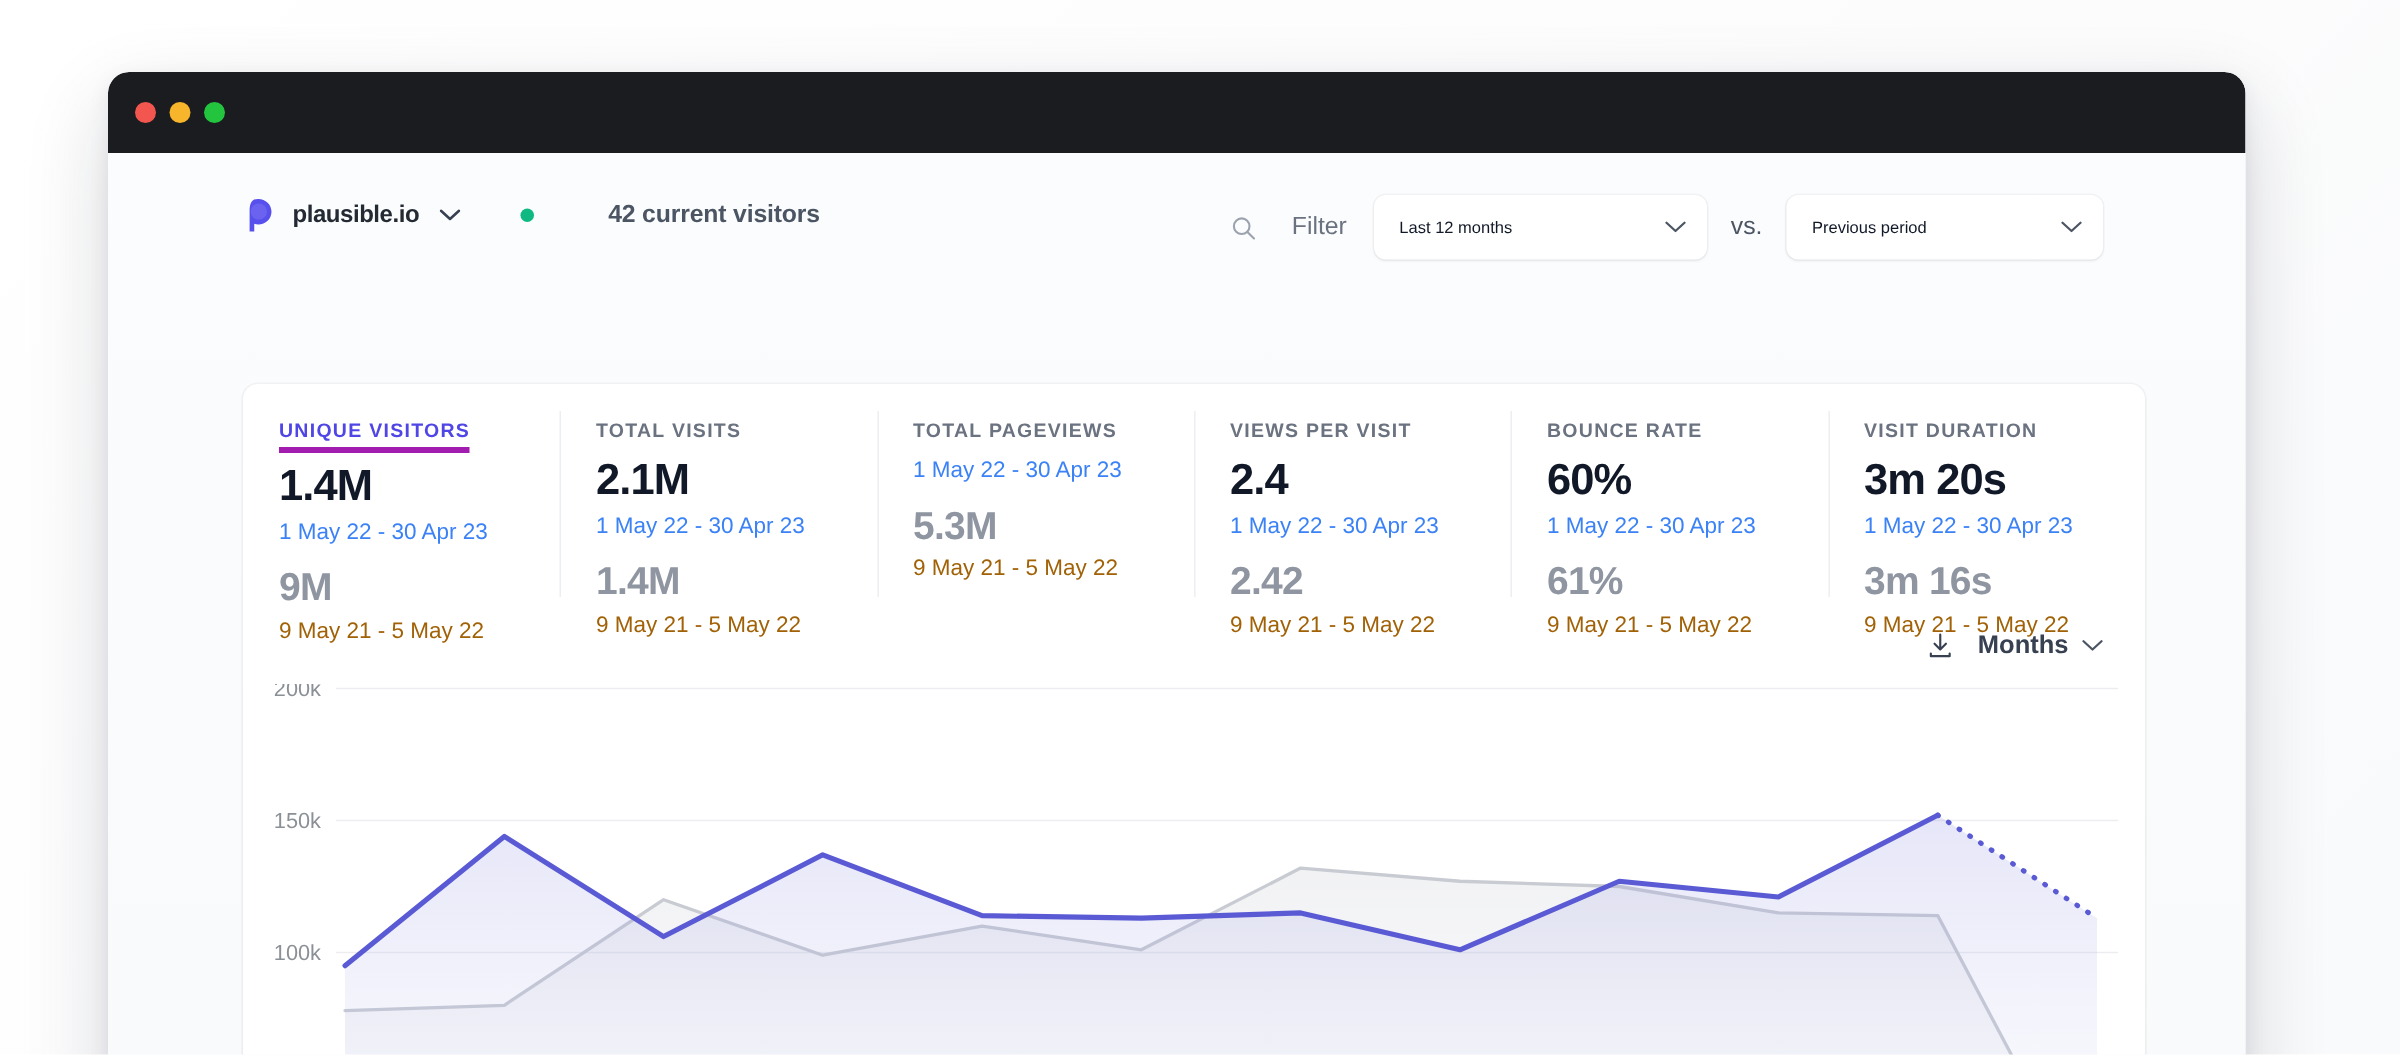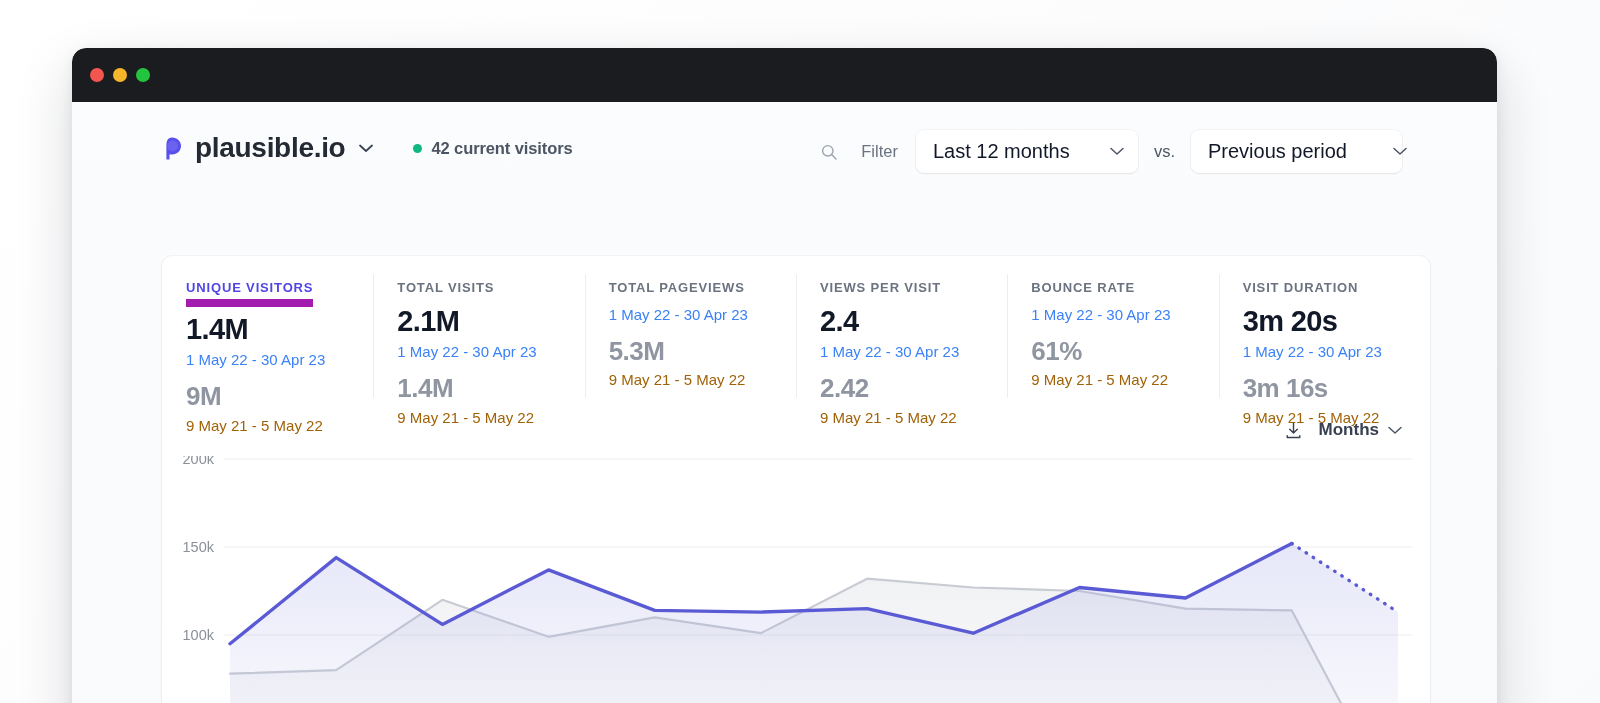--- a/index.html
+++ b/index.html
@@ -55,34 +55,34 @@
   #topbar {
     position: absolute; left: 0; top: 0; right: 0; height: 105px;
     display: flex; align-items: center;
   }
   #site-block {
     position: absolute; left: 90px; top: 30px;
     display: flex; align-items: center; gap: 12px;
   }
   #logo-mark { width: 21px; height: 23px; display: block; }
   #site-name {
-    font-size: 28px; font-weight: 700; color: #242a33; letter-spacing: -.3px;
+    font-size: 16px; font-weight: 700; color: #242a33; letter-spacing: -.3px;
   }
   .chev {
     width: 14px; height: 9px; flex: none;
   }
   #site-chev { margin-left: 2px; }
   #live-block {
     display: flex; align-items: center; gap: 9px; margin-left: 28px;
   }
   #live-dot {
     width: 9px; height: 9px; border-radius: 50%; background: #10b981;
   }
   #live-text {
-    font-size: 16.5px; font-weight: 700; color: #4b5563; letter-spacing: -.1px;
+    font-size: 16.5px; font-weight: 700; color: #4b5563; letter-spacing: -.1px; margin-left: 40px;
   }
 
   #controls {
     position: absolute; right: 95px; top: 28px;
     display: flex; align-items: center; gap: 0;
   }
   #filter-btn {
     display: flex; align-items: center; gap: 24px;
     color: #6b7280; font-size: 16.5px; margin-right: 18px;
     cursor: pointer;
@@ -93,21 +93,21 @@
     border-radius: 8px;
     box-shadow: 0 1px 2px rgba(16,24,40,.07), 0 0 0 1px rgba(16,24,40,.035);
     height: 43px;
     display: flex; align-items: center; justify-content: space-between;
     padding: 0 14px 0 17px;
     cursor: pointer;
   }
   #period-picker { width: 222px; }
   #compare-picker { width: 211px; gap: 46px; }
   .picker-label {
-    font-size: 20px; color: #111827; white-space: nowrap;
+    font-size: 11px; color: #111827; white-space: nowrap;
   }
   #vs-label {
     font-size: 16.5px; color: #4b5563; margin: 0 16px;
   }
 
   
   #card {
     position: absolute;
     left: 90px; top: 154px;
     width: 1268px; height: 540px;
@@ -132,21 +132,21 @@
     position: absolute; left: 0; top: -4px; bottom: 10px;
     width: 1px; background: #eceef1;
   }
   .metric-label {
     font-size: 13px; font-weight: 700; letter-spacing: .85px;
     color: #6b7280; text-transform: uppercase;
     display: inline-block; padding-bottom: 4px;
   }
   .metric.active .metric-label {
     color: #4f46e5;
-    border-bottom: 8px solid #a21caf;
+    border-bottom: 4px solid #a21caf;
   }
   .metric-value {
     font-size: 29px; font-weight: 700; color: #111827;
     letter-spacing: -.6px; margin-top: 7px; line-height: 1.05;
   }
   .metric-range {
     font-size: 15px; color: #3b82f6; margin-top: 7px;
   }
   .metric-value.prev {
     font-size: 26px; font-weight: 700; color: #9096a1;
@@ -269,20 +269,21 @@
           <div class="metric">
             <div class="metric-label">VIEWS PER VISIT</div>
             <div class="metric-value">2.4</div>
             <div class="metric-range">1 May 22 - 30 Apr 23</div>
             <div class="metric-value prev">2.42</div>
             <div class="metric-range prev">9 May 21 - 5 May 22</div>
           </div>
 
           <div class="metric">
             <div class="metric-label">BOUNCE RATE</div>
+            <div class="metric-value">60%</div>
             <div class="metric-range">1 May 22 - 30 Apr 23</div>
             <div class="metric-value prev">61%</div>
             <div class="metric-range prev">9 May 21 - 5 May 22</div>
           </div>
 
           <div class="metric">
             <div class="metric-label">VISIT DURATION</div>
             <div class="metric-value">3m 20s</div>
             <div class="metric-range">1 May 22 - 30 Apr 23</div>
             <div class="metric-value prev">3m 16s</div>

